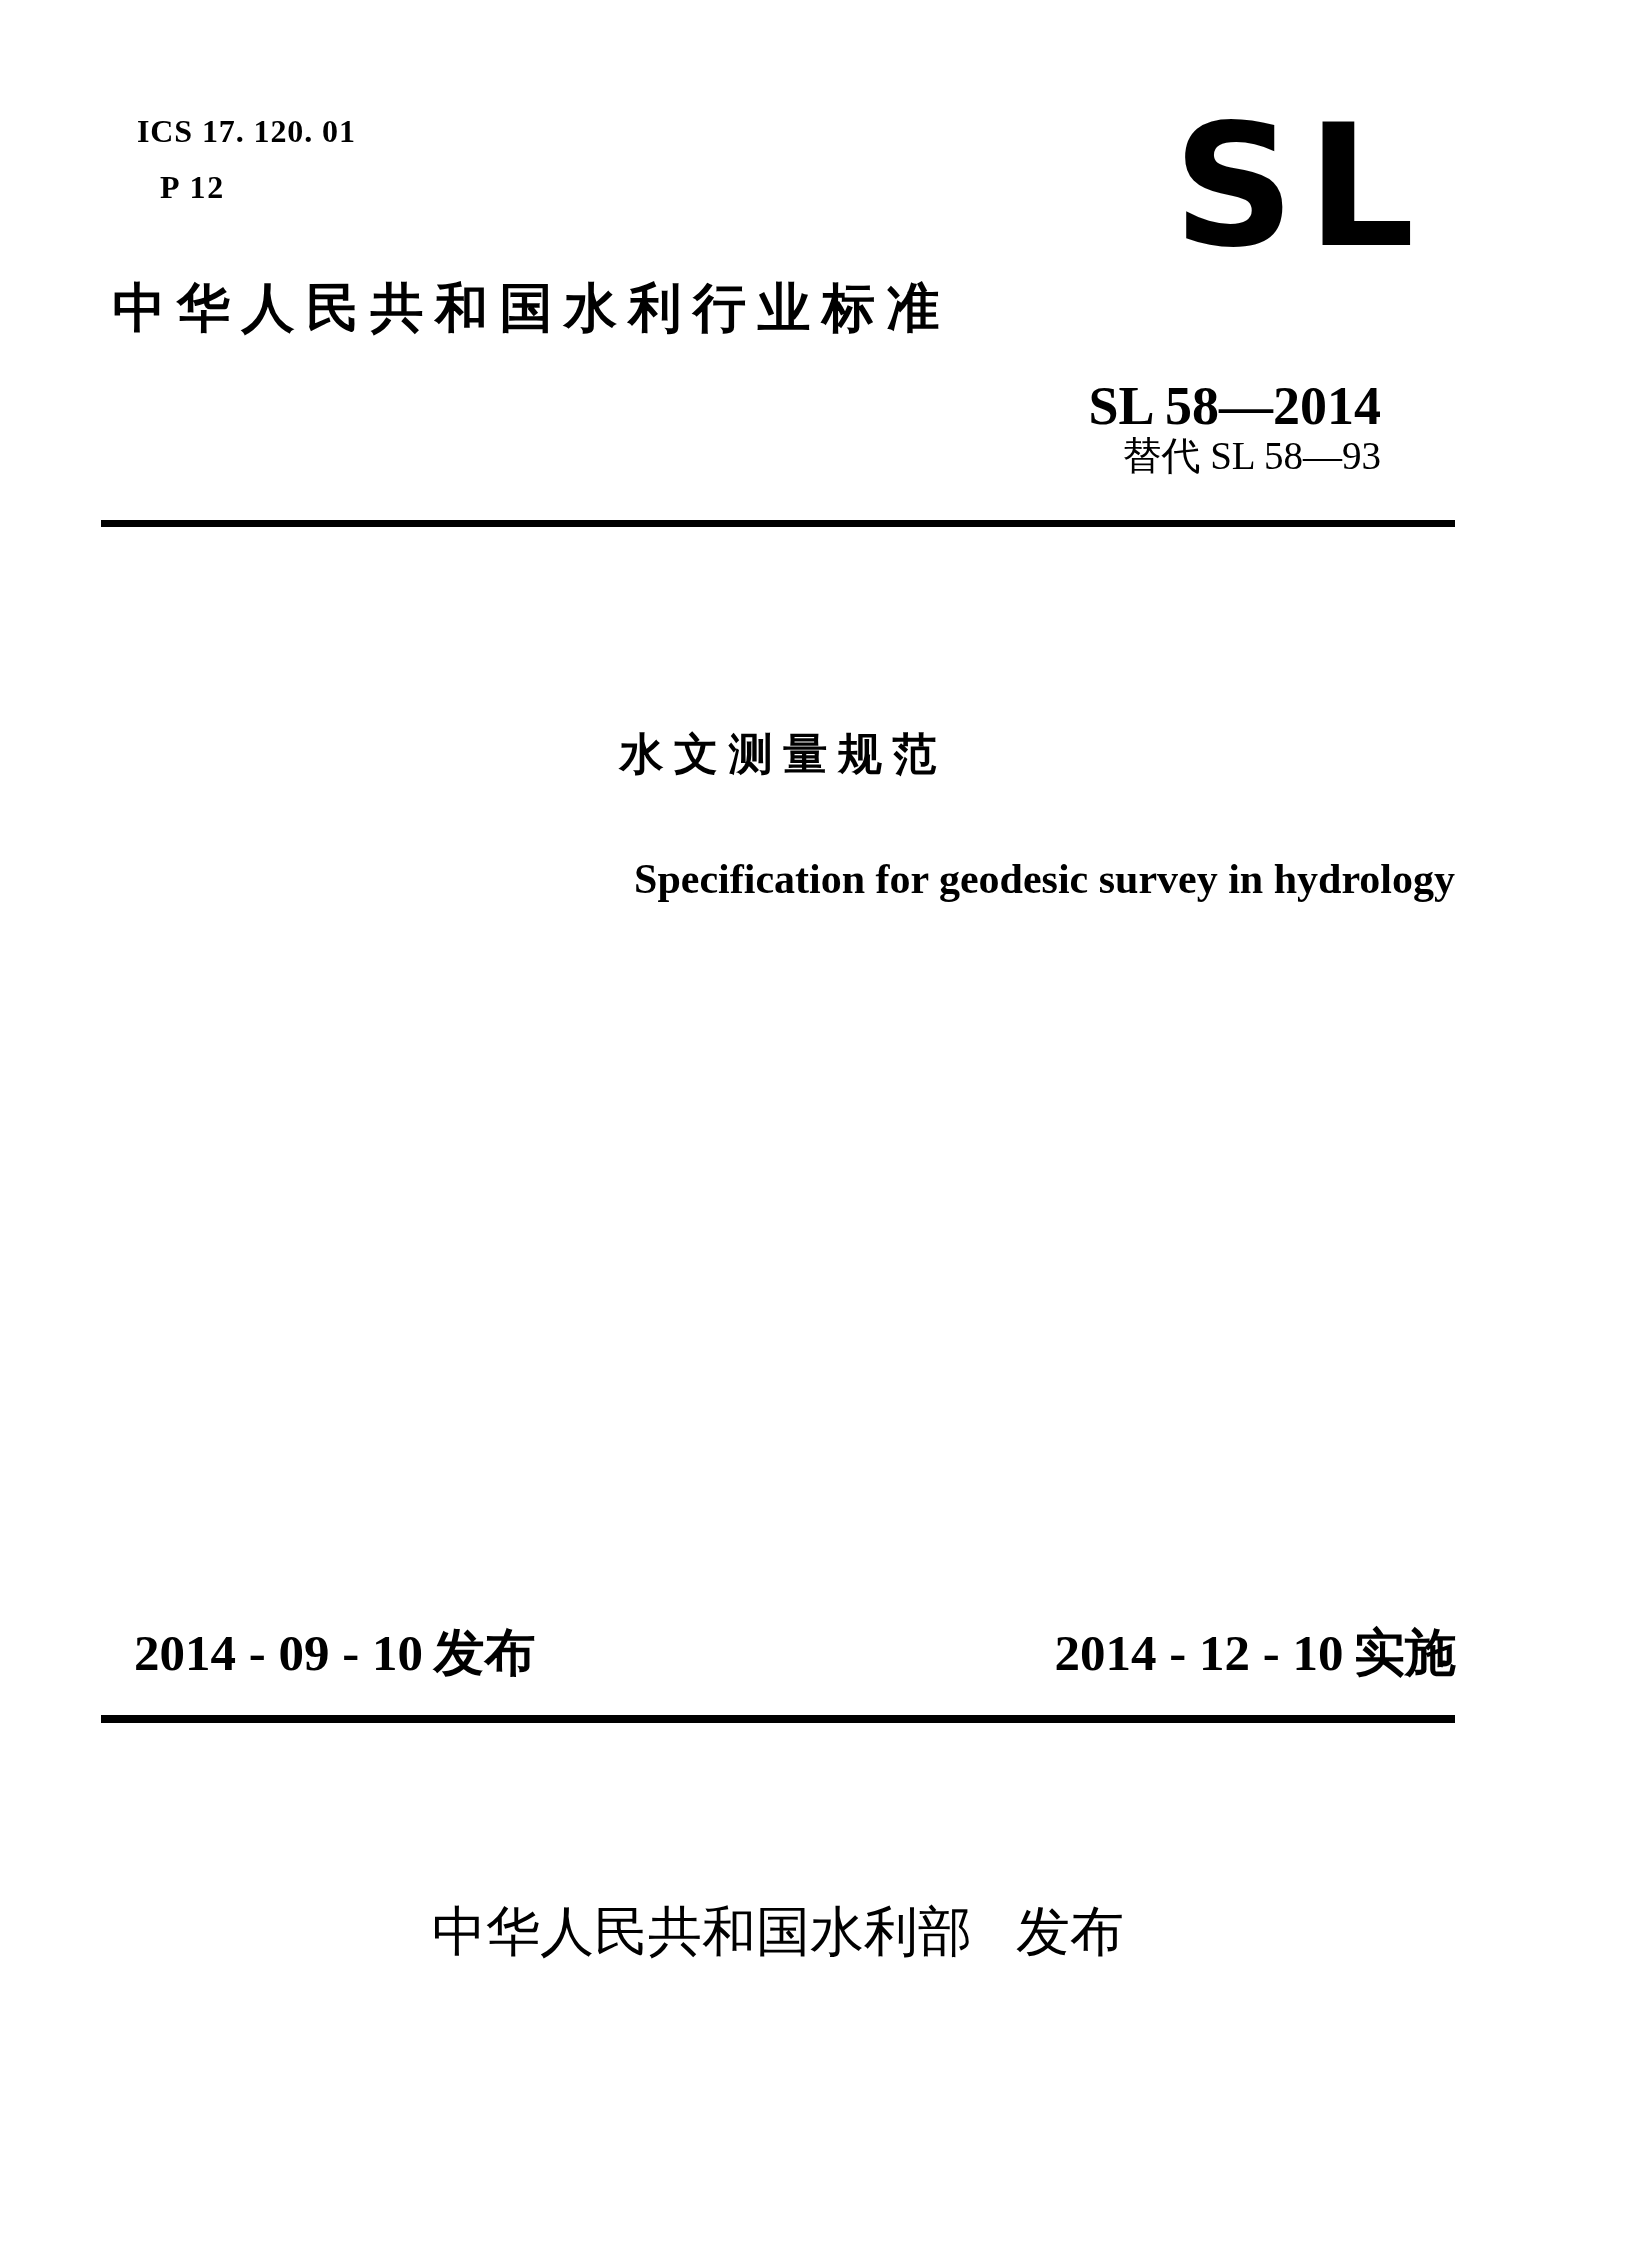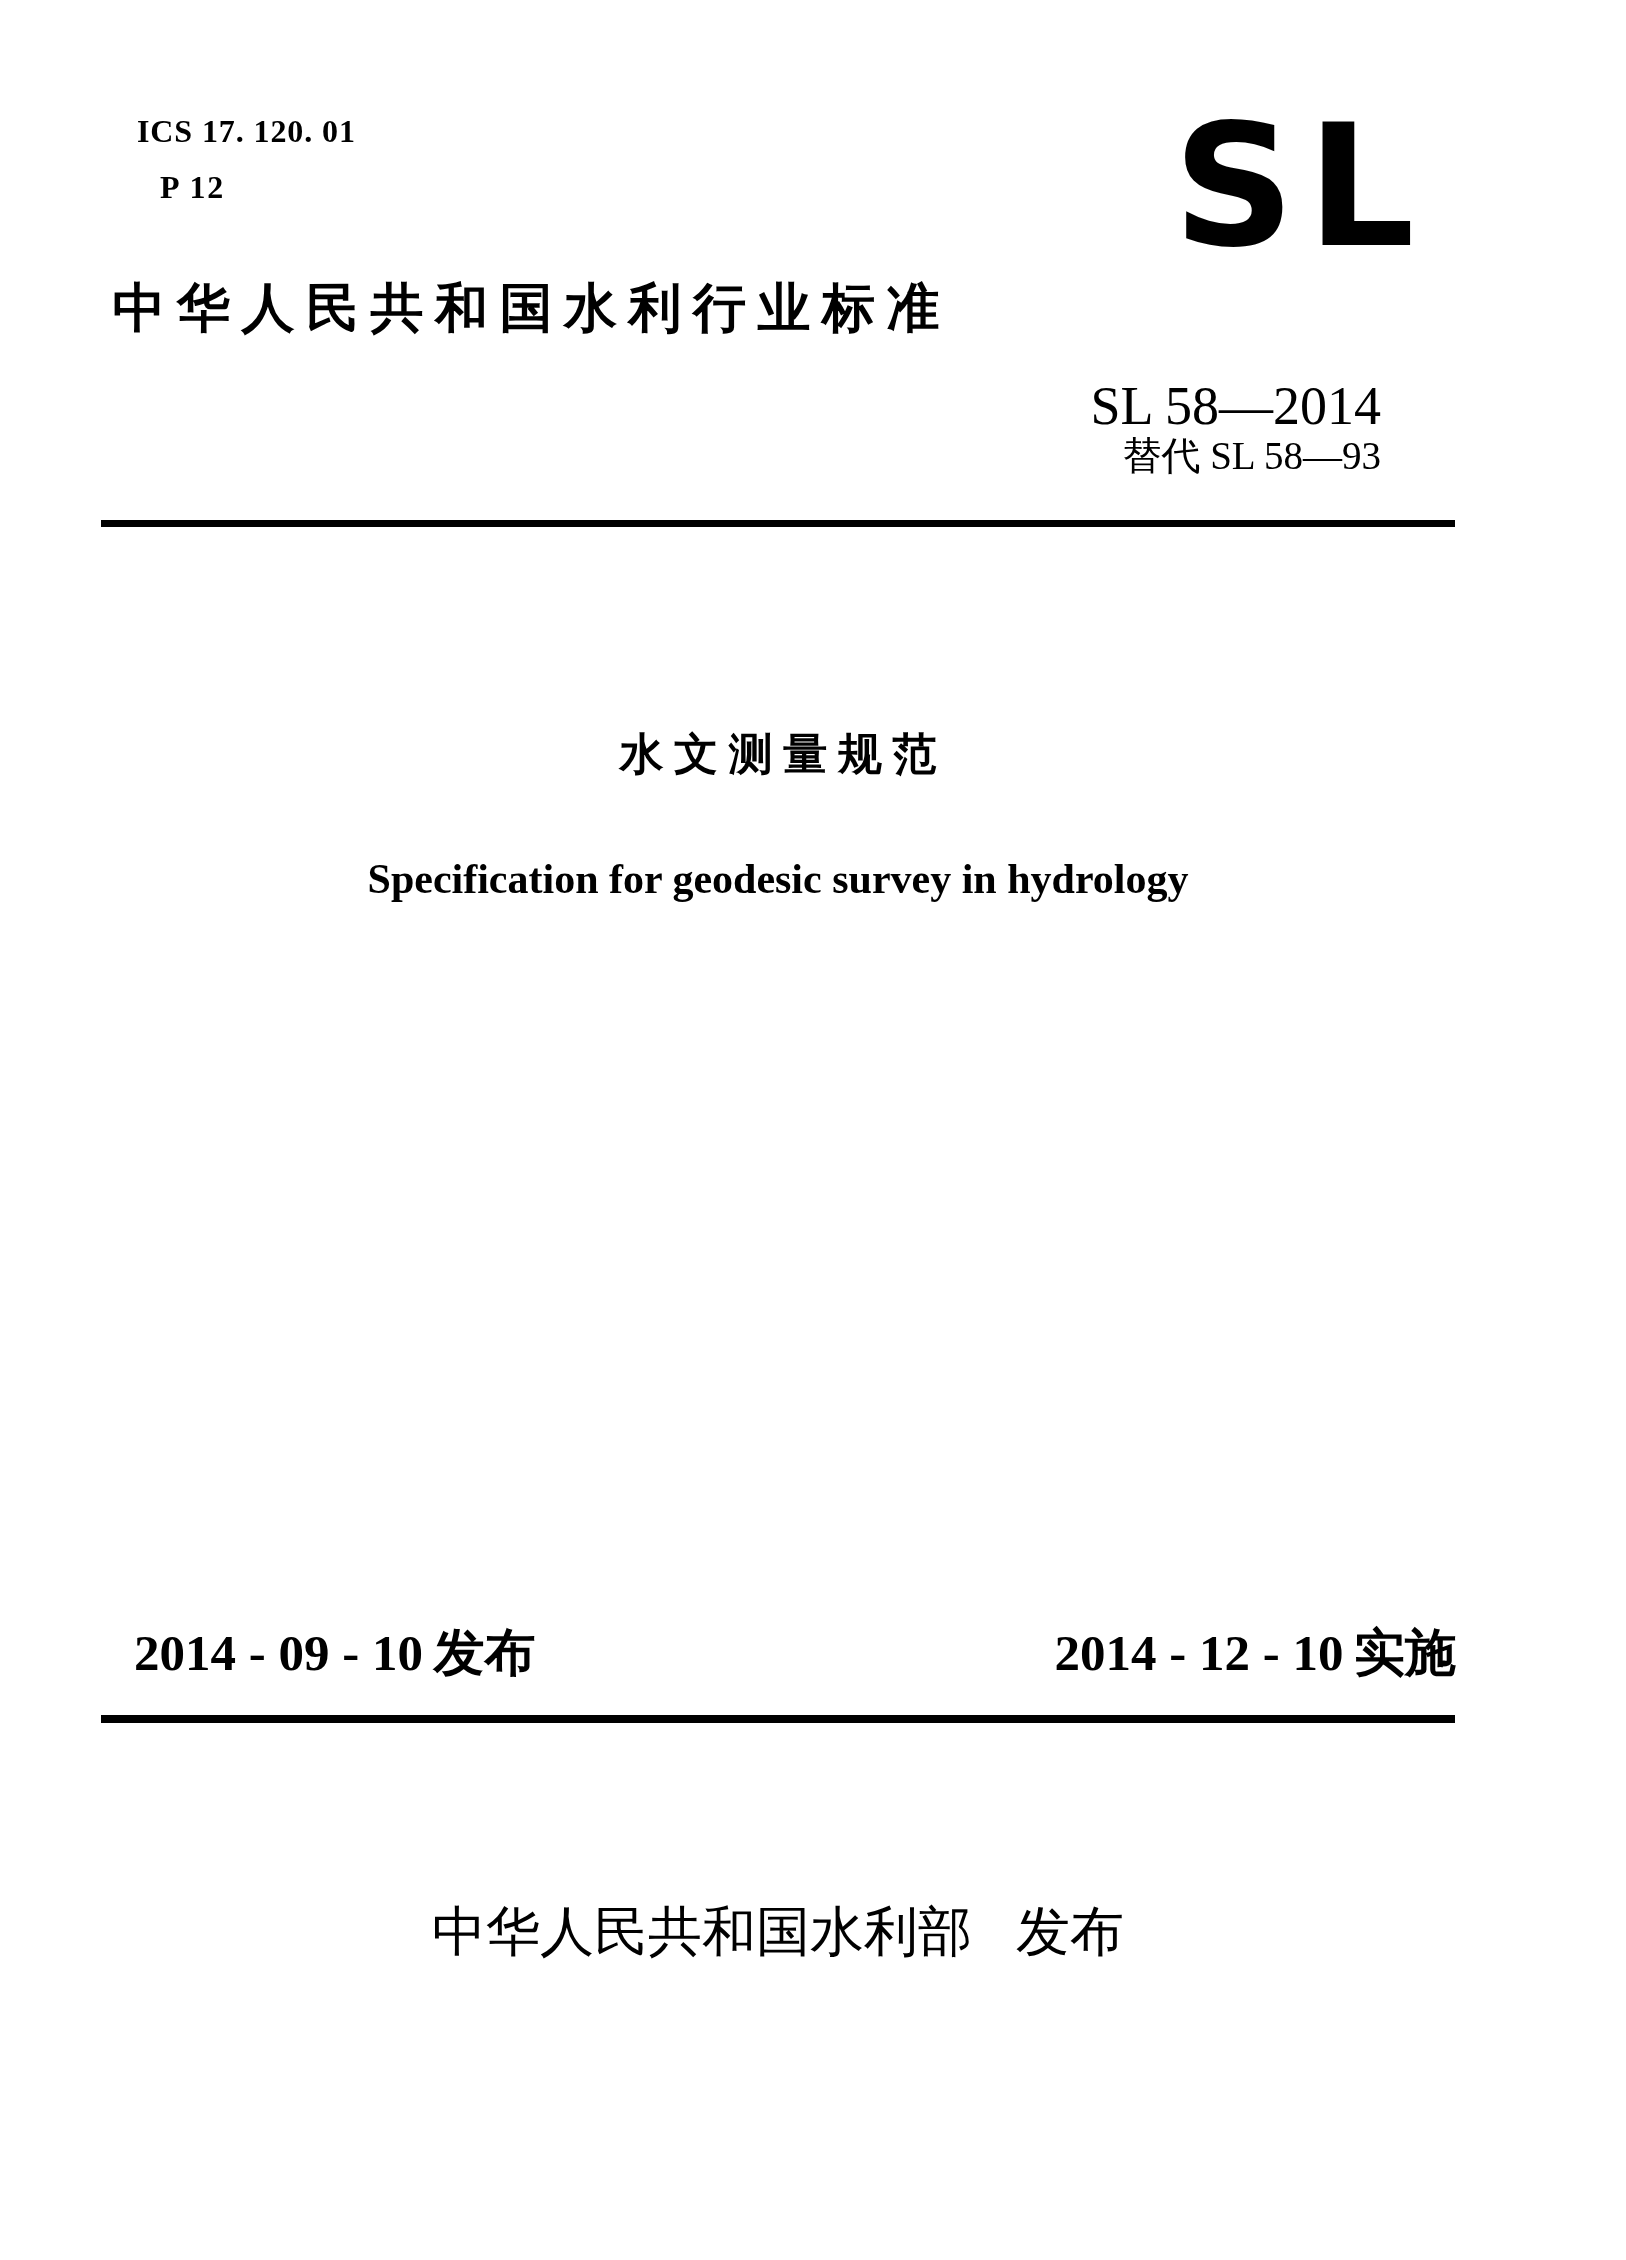--- a/index.html
+++ b/index.html
@@ -38,42 +38,42 @@
     letter-spacing: 12.4px;
   }
   .standard-type {
     position: absolute; left: 101px; top: 281px; width: 1354px;
     text-align: left;
     font-size: 53px; font-weight: bold; line-height: 1;
     letter-spacing: 11.5px; padding-left: 11.5px; box-sizing: border-box;
   }
   .standard-number {
     position: absolute; right: 246px; top: 379px;
-    font-size: 54px; font-weight: normal; line-height: 1;
+    font-size: 54px; font-weight: bold; line-height: 1;
   }
   .replaces-note {
     position: absolute; right: 246px; top: 436px;
     font-size: 39px; font-weight: normal; line-height: 1;
   }
   .rule {
     position: absolute; left: 101px; width: 1354px;
     background: #000000;
   }
   .rule-top { top: 520px; height: 7px; }
   .rule-bottom { top: 1715px; height: 8px; }
 
   .title-cn {
     position: absolute; left: 101px; top: 733px; width: 1354px;
     text-align: center;
     font-size: 44px; font-weight: bold; line-height: 1;
     letter-spacing: 10.6px; padding-left: 10.6px; box-sizing: border-box; font-family: Liberation Serif, serif;
   }
   .title-en {
     position: absolute; left: 101px; top: 858px; width: 1354px;
-    text-align: center;
+    text-align: right;
     font-size: 42px; font-weight: bold; line-height: 1;
     letter-spacing: 0px;
   }
   .date-line {
     position: absolute; top: 1627px;
     font-size: 51px; font-weight: bold; line-height: 1;
     white-space: nowrap;
   }
   .date-publish { left: 134px; }
   .date-implement { right: 171px; }

